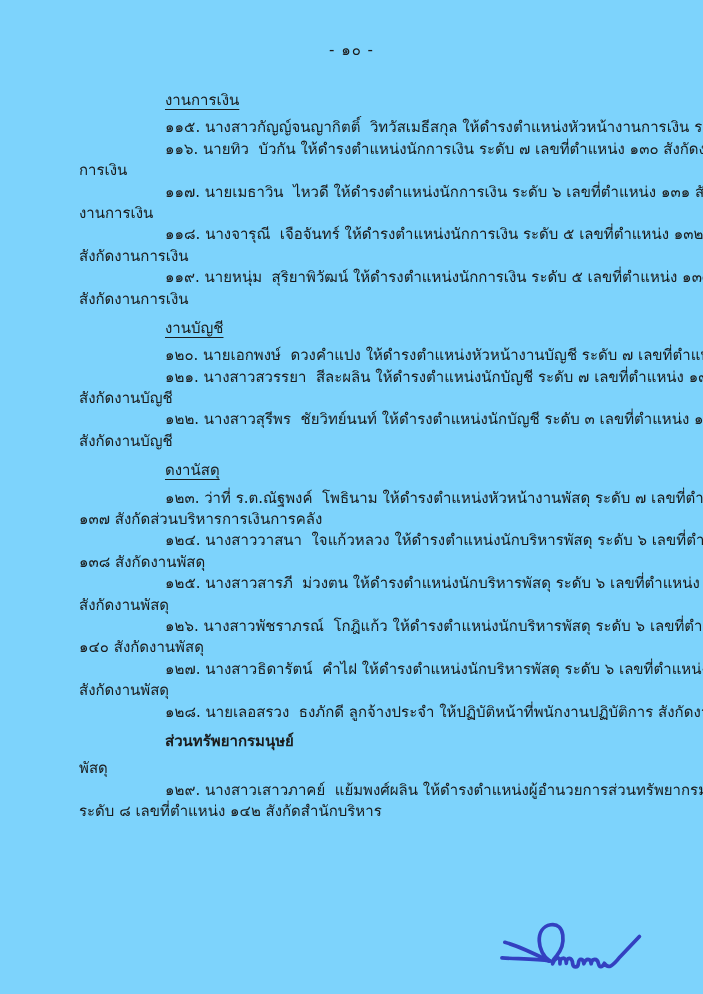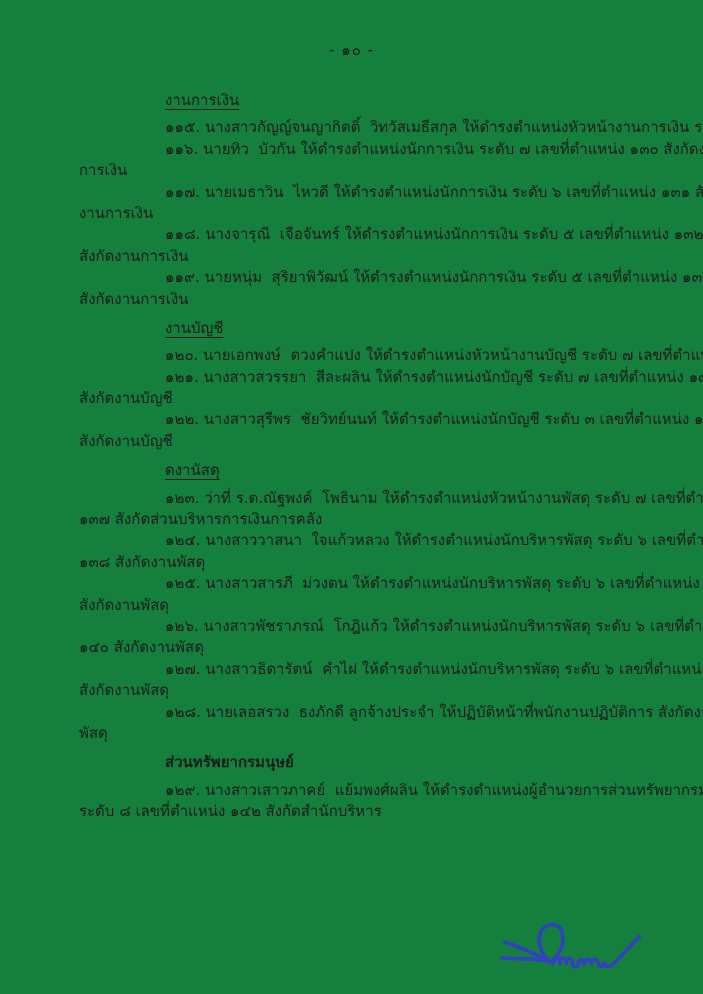--- a/index.html
+++ b/index.html
@@ -1,21 +1,21 @@
 <!DOCTYPE html>
 <html><head>
 <meta charset="utf-8">
 <style>
   html, body { margin: 0; padding: 0; background: #e8e8e8; }
   .page {
     position: relative;
     width: 703px;
     height: 994px;
     margin: 0 auto;
-    background: #15803d;
+    background: #7dd3fc;
     overflow: hidden;
     font-family: "DejaVu Sans", "Liberation Sans", sans-serif;
     color: #1b1b1b;
   }
   .page-number {
     position: absolute;
     top: 38px;
     left: 0;
     width: 100%;
     text-align: center;
@@ -80,22 +80,22 @@
       <div class="line para-line">๑๓๗ สังกัดส่วนบริหารการเงินการคลัง</div>
       <div class="line para-line first">๑๒๔. นางสาววาสนา  ใจแก้วหลวง ให้ดำรงตำแหน่งนักบริหารพัสดุ ระดับ ๖ เลขที่ตำแหน่ง</div>
       <div class="line para-line">๑๓๘ สังกัดงานพัสดุ</div>
       <div class="line para-line first">๑๒๕. นางสาวสารภี  ม่วงตน ให้ดำรงตำแหน่งนักบริหารพัสดุ ระดับ ๖ เลขที่ตำแหน่ง ๑๓๙</div>
       <div class="line para-line">สังกัดงานพัสดุ</div>
       <div class="line para-line first">๑๒๖. นางสาวพัชราภรณ์  โกฎิแก้ว ให้ดำรงตำแหน่งนักบริหารพัสดุ ระดับ ๖ เลขที่ตำแหน่ง</div>
       <div class="line para-line">๑๔๐ สังกัดงานพัสดุ</div>
       <div class="line para-line first">๑๒๗. นางสาวธิดารัตน์  คำไฝ ให้ดำรงตำแหน่งนักบริหารพัสดุ ระดับ ๖ เลขที่ตำแหน่ง ๑๔๑</div>
       <div class="line para-line">สังกัดงานพัสดุ</div>
       <div class="line para-line first">๑๒๘. นายเลอสรวง  ธงภักดี ลูกจ้างประจำ ให้ปฏิบัติหน้าที่พนักงานปฏิบัติการ สังกัดงาน</div>
+      <div class="line heading bold"><span>ส่วนทรัพยากรมนุษย์</span></div>
       <div class="line para-line">พัสดุ</div>
-      <div class="line heading bold"><span>ส่วนทรัพยากรมนุษย์</span></div>
       <div class="line para-line first">๑๒๙. นางสาวเสาวภาคย์  แย้มพงศ์ผลิน ให้ดำรงตำแหน่งผู้อำนวยการส่วนทรัพยากรมนุษย์</div>
       <div class="line para-line">ระดับ ๘ เลขที่ตำแหน่ง ๑๔๒ สังกัดสำนักบริหาร</div>
     </div>
 
   <div class="signature">
     <svg viewBox="0 0 160 80">
       <g fill="none" stroke-width="3.8" stroke-linecap="round" stroke-linejoin="round" stroke="#3340c0">
         <path d="M5,27 C20,31 36,39 50,46"></path>
         <path d="M2,43 C18,44 38,44 51,46"></path>
         <path d="M51,46 C38,38 35,12 52,9 C67,6.5 68,29 58,41 C55,44.5 53,46.5 54,49

